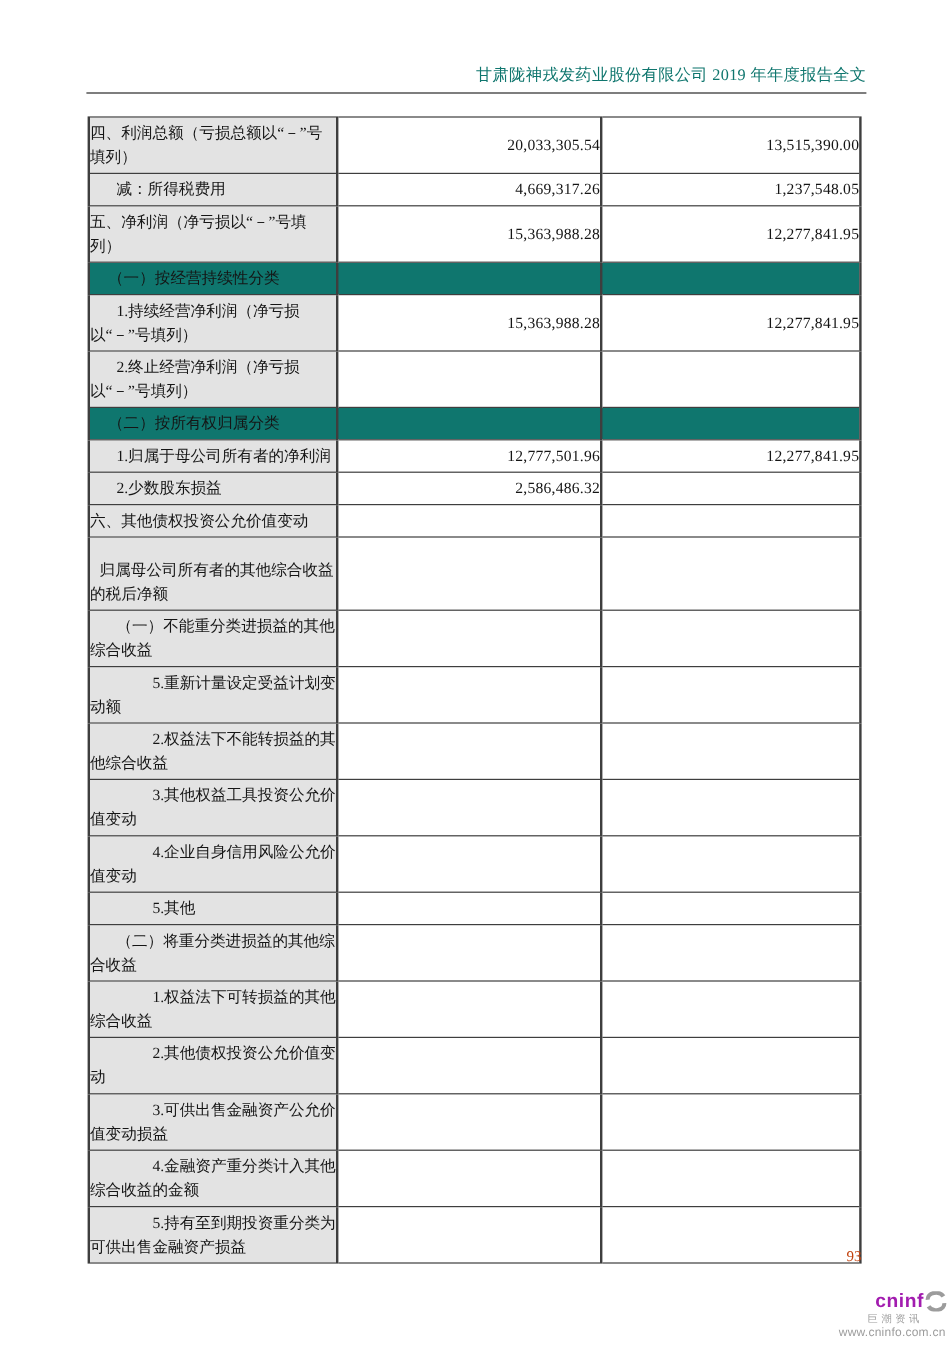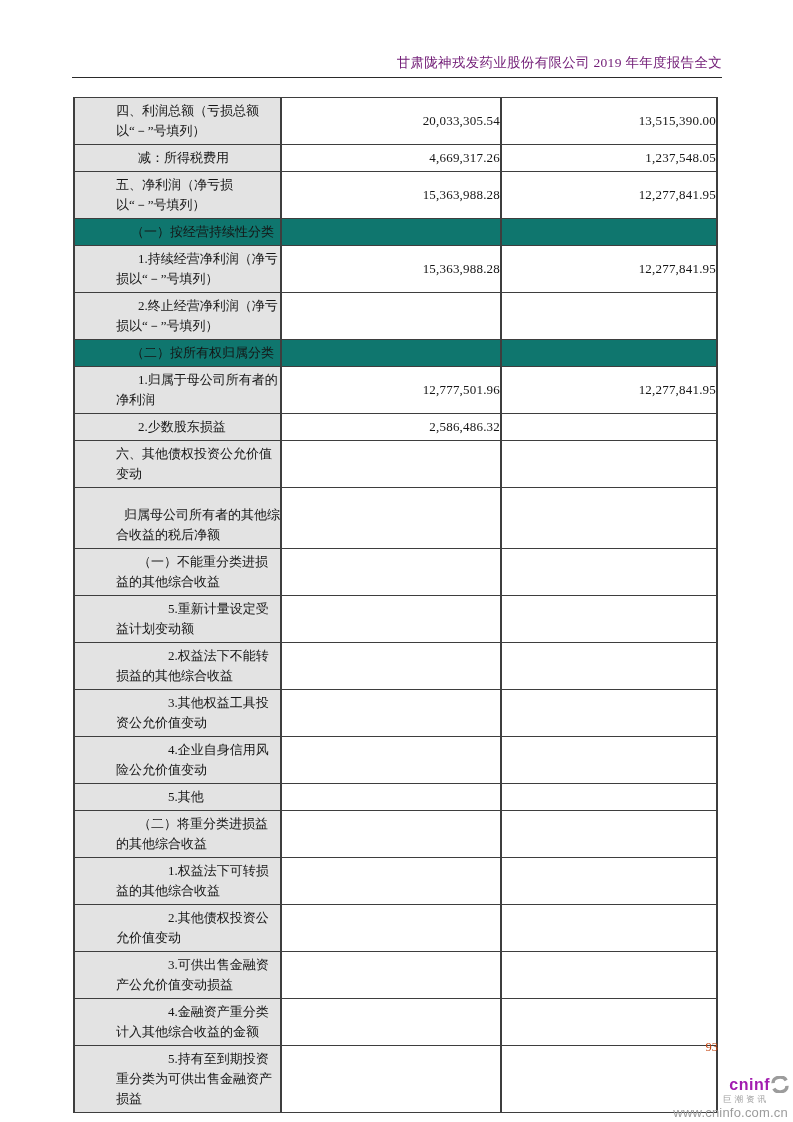--- a/index.html
+++ b/index.html
@@ -3,58 +3,58 @@
 <meta charset="utf-8">
 <style>
   html,body{margin:0;padding:0;}
   body{
     width:793px;height:1122px;background:#ffffff;position:relative;
     font-family:"Liberation Serif","DejaVu Serif",serif;color:#151515;
     overflow:hidden;
   }
   .hdr-title{
     position:absolute;top:54px;left:72px;width:650px;
-    text-align:right;font-size:13.5px;letter-spacing:.3px;color:#701a75;
+    text-align:right;font-size:13.5px;letter-spacing:.3px;color:#0f766e;
   }
   .hdr-rule{
     position:absolute;top:77px;left:72px;width:650px;height:0;
     border-top:1.6px solid #2a2a2a;
   }
   table.fin{
     position:absolute;top:97px;left:73px;width:643px;
     border-collapse:collapse;table-layout:fixed;
   }
   table.fin td{
     border:1px solid #3e3e3e;border-left-width:2px;border-right-width:2px;
     vertical-align:middle;font-size:13px;line-height:20px;padding:3px 0;
     overflow:hidden;
   }
   td.lab{background:#e3e3e3;padding:3px 2px 3px 3px;}
   td.num{text-align:right;padding-right:7px;letter-spacing:.2px;}
   tr.shade td{background:#0f766e;}
-  .t{margin:0;padding-left:41px;}
+  .t{margin:0;}
   .i0{text-indent:0;}
   .iCat{text-indent:15px;}
   .iSub{text-indent:22px;}
   .iDeep{text-indent:52px;}
   .iHalf{text-indent:8px;margin-top:14px;}
   .pagenum{
     position:absolute;top:1040px;right:75px;font-size:12.5px;color:#c2410c;
   }
   .logo{
     position:absolute;top:1076px;right:4px;width:120px;
     color:#9c9c9c;font-family:"Liberation Sans","DejaVu Sans",sans-serif;
     text-align:right;line-height:1;
   }
   .logo .brand-row{
     display:flex;align-items:center;justify-content:flex-end;gap:1px;height:17px;
   }
   .logo .brand{font-weight:bold;font-size:16px;letter-spacing:.5px;color:#a21caf;}
   .logo .cn{font-size:8.5px;letter-spacing:3px;margin:2px 20px 2px 0;}
-  .logo .url{font-size:13px;letter-spacing:.2px;margin-right:1px;}
+  .logo .url{font-size:10px;letter-spacing:.2px;margin-right:1px;}
 </style>
 </head>
 <body>
 
 <div class="hdr-title">甘肃陇神戎发药业股份有限公司 2019 年年度报告全文</div>
 <div class="hdr-rule"></div>
 
 <table class="fin">
   <colgroup>
     <col style="width:207px">

